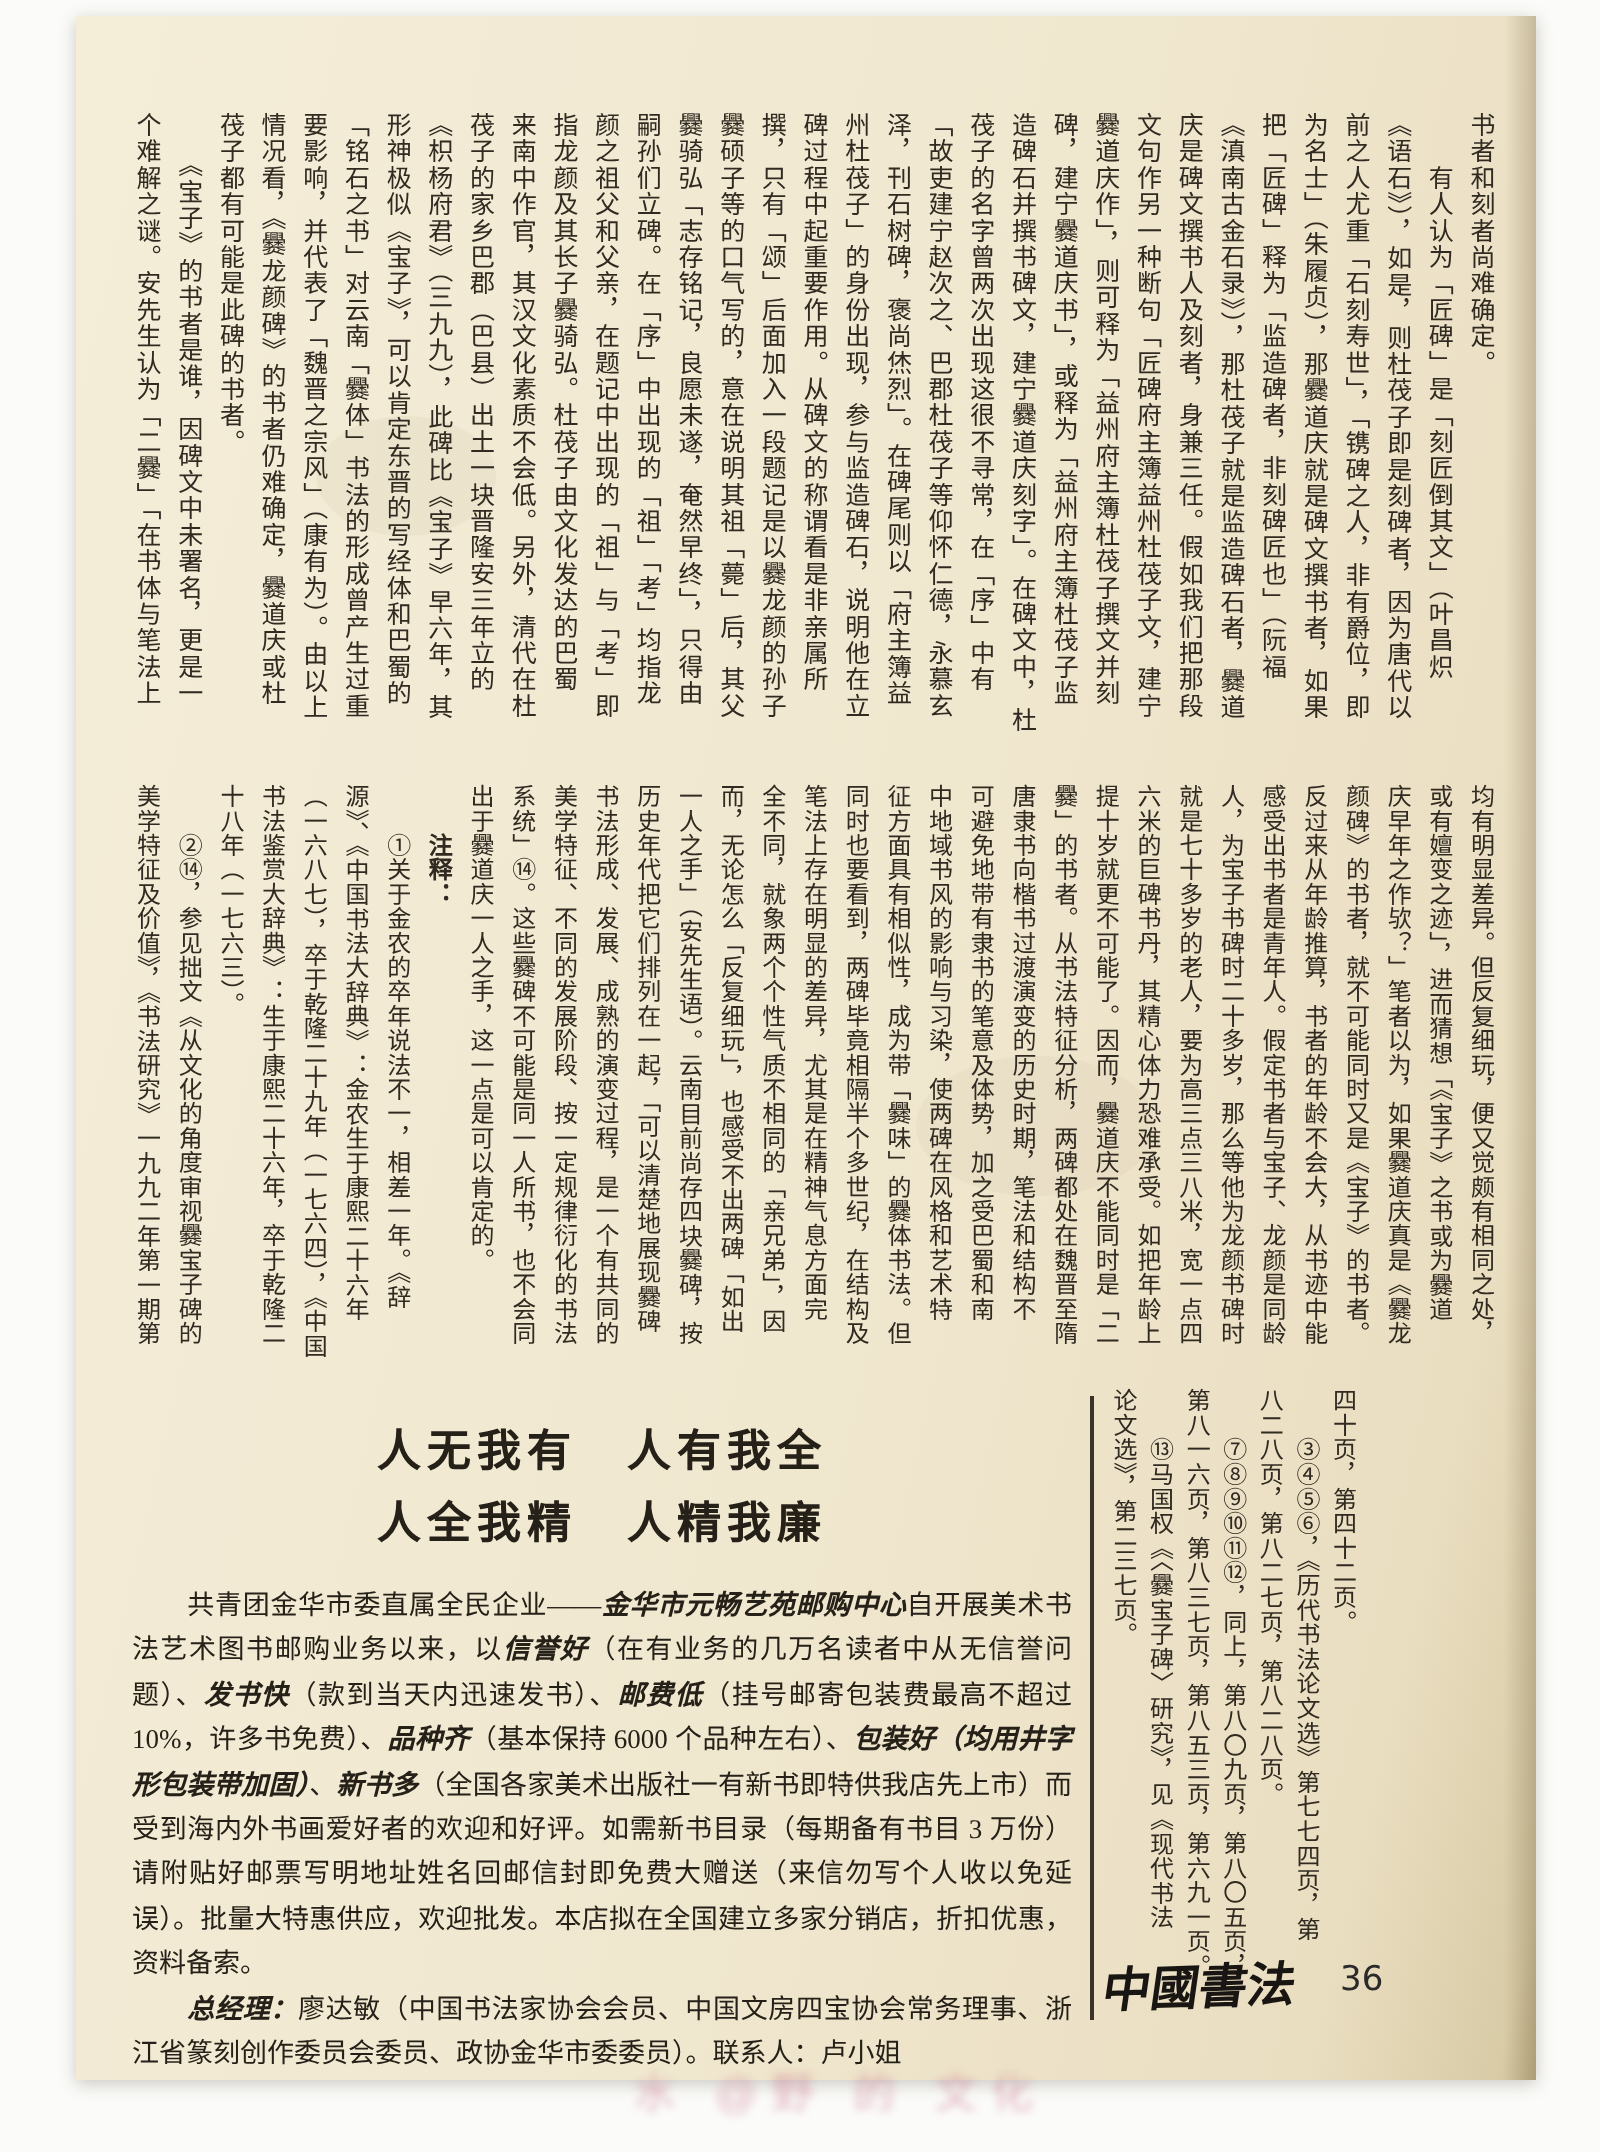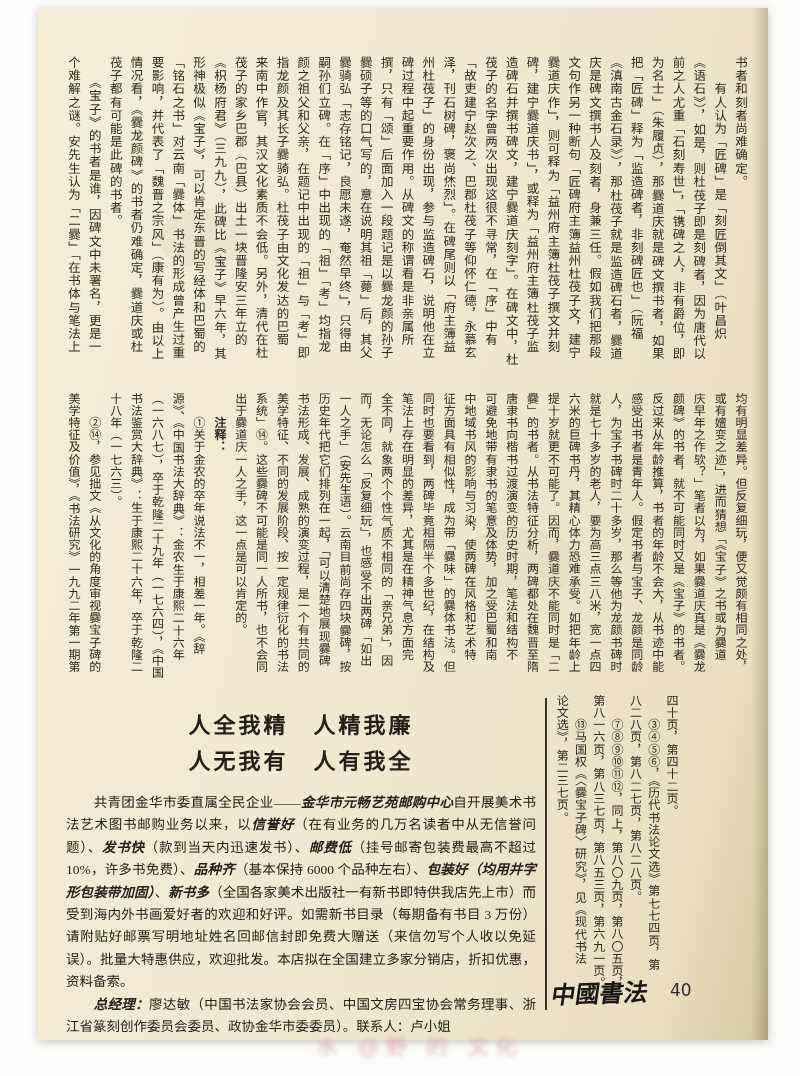--- a/index.html
+++ b/index.html
@@ -148,24 +148,24 @@
       <div class="vcol">　　⑦⑧⑨⑩⑪⑫，同上，第八〇九页，第八〇五页，</div>
       <div class="vcol">第八一六页，第八三七页，第八五三页，第六九一页。</div>
       <div class="vcol">　　⑬马国权《〈爨宝子碑〉研究》，见《现代书法</div>
       <div class="vcol">论文选》，第二三七页。</div>
     </aside>
 
   <div class="ad-divider"></div>
 
   <section class="ad">
     <h2 class="slogan">
+      <span>人无我有　人有我全</span>
       <span>人全我精　人精我廉</span>
-      <span>人无我有　人有我全</span>
     </h2>
     <p class="ad-body"><span>　　共青团金华市委直属全民企业——</span><span class="b">金华市元畅艺苑邮购中心</span><span>自开展美术书法艺术图书邮购业务以来，以</span><span class="b">信誉好</span><span>（在有业务的几万名读者中从无信誉问题）、</span><span class="b">发书快</span><span>（款到当天内迅速发书）、</span><span class="b">邮费低</span><span>（挂号邮寄包装费最高不超过 10%，许多书免费）、</span><span class="b">品种齐</span><span>（基本保持 6000 个品种左右）、</span><span class="b">包装好（均用井字形包装带加固）</span><span>、</span><span class="b">新书多</span><span>（全国各家美术出版社一有新书即特供我店先上市）而受到海内外书画爱好者的欢迎和好评。如需新书目录（每期备有书目 3 万份）请附贴好邮票写明地址姓名回邮信封即免费大赠送（来信勿写个人收以免延误）。批量大特惠供应，欢迎批发。本店拟在全国建立多家分销店，折扣优惠，资料备索。</span></p>
     <p class="ad-line"><span>　　</span><span class="b">总经理：</span><span>廖达敏（中国书法家协会会员、中国文房四宝协会常务理事、浙江省篆刻创作委员会委员、政协金华市委委员）。联系人：卢小姐</span></p>
   </section>
 
   <span class="logo">中國書法</span>
-  <span class="pageno">40</span>
+  <span class="pageno">36</span>
 </div>
 
 <div class="watermark">水 @野 的 文化</div>
 
 </body></html>

